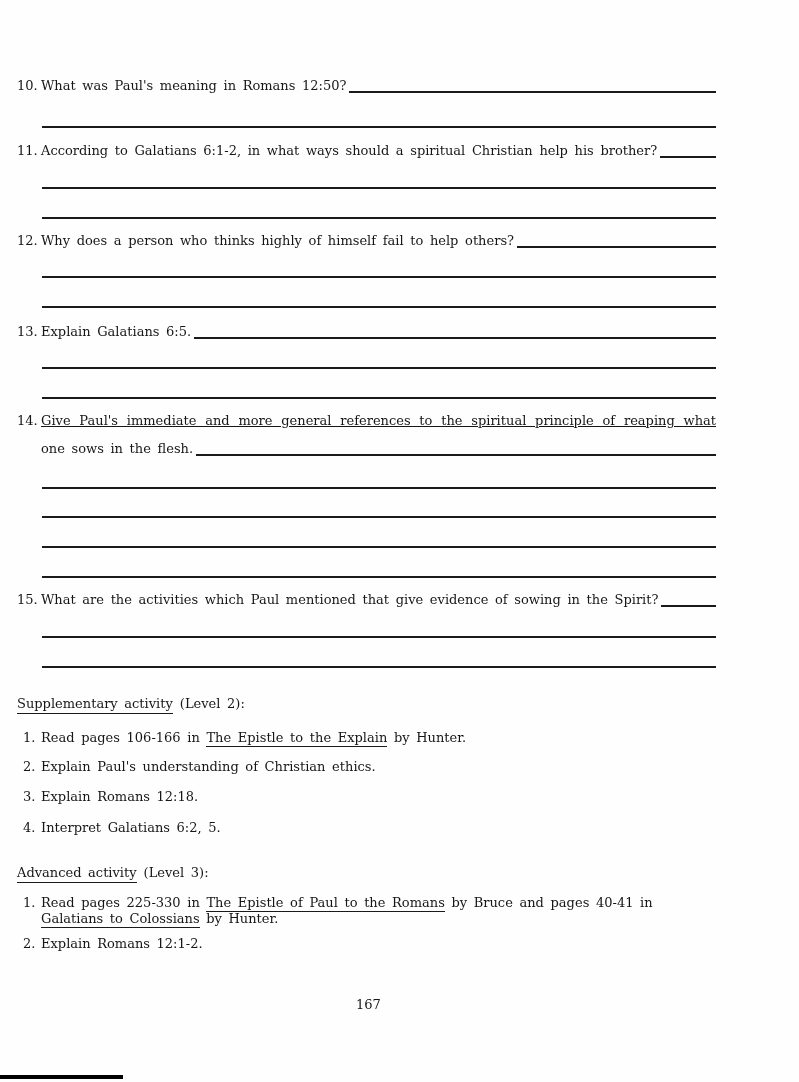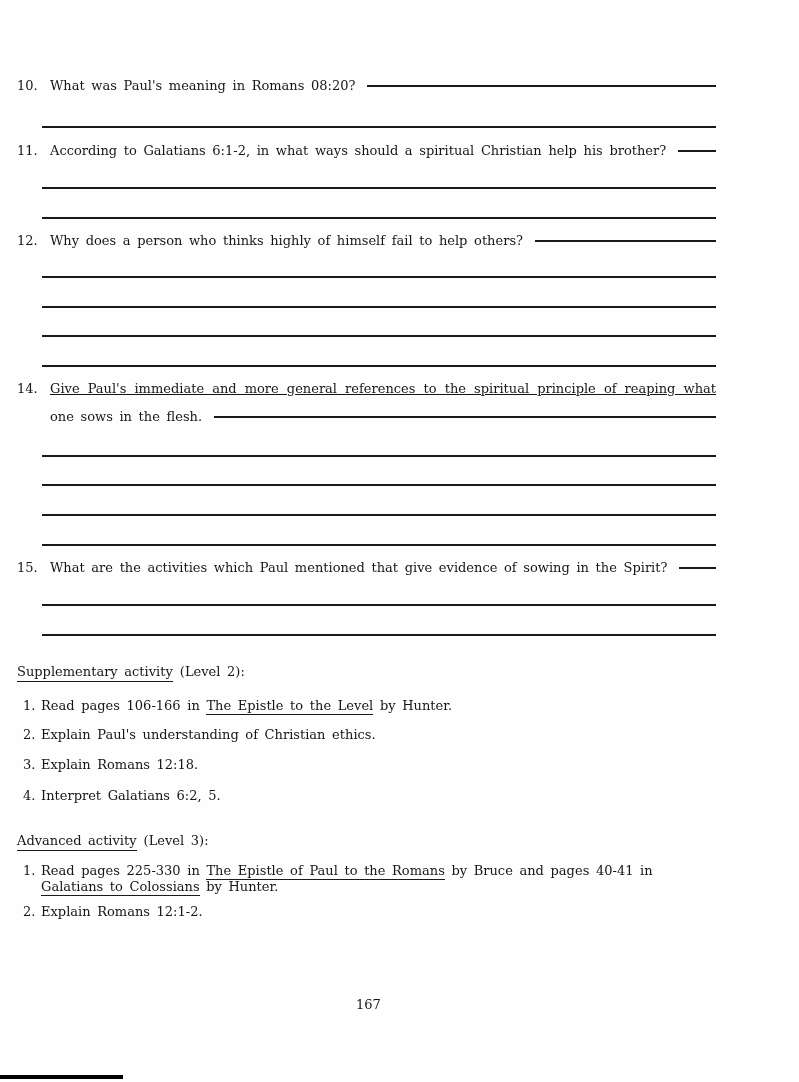--- a/index.html
+++ b/index.html
@@ -10,21 +10,21 @@
     background:#fefefe;
     font-family:"DejaVu Serif", serif;
     font-size:13px;
     color:#161616;
     word-spacing:2.5px;
     overflow:hidden;
   }
   .content { position:absolute; left:17px; top:0; width:699px; }
 
   
-  .q-row { display:flex; align-items:center; line-height:16px;gap:9px; }
+  .q-row { display:flex; align-items:flex-end; line-height:16px; }
   .q-num { flex:0 0 24px; }
   .q-text { white-space:nowrap; flex:0 1 auto; }
   .q-text-wrap { flex:1 1 auto; text-align:justify; text-align-last:justify;text-decoration:underline; }
   .fill { flex:1 1 0; min-width:0; border-bottom:2px solid #1a1a1a; margin:0 0 1px 3px; }
 
   
   .aline { height:0; border-top:2px solid #1a1a1a; margin-left:25px; }
 
   
   .head-row { line-height:16px; }
@@ -42,41 +42,46 @@
   .scan-bar { position:absolute; left:0; top:1075px; width:123px; height:4px; background:#000; }
 </style>
 </head>
 <body>
 
 <div class="page">
   <div class="content">
 
     <div class="q-row" style="margin-top:78px">
       <span class="q-num">10.</span>
-      <span class="q-text">What was Paul's meaning in Romans 08:20?</span>
+      <span class="q-text">What was Paul's meaning in Romans 12:50?</span>
       <span class="fill"></span>
     </div>
     <div class="aline" style="margin-top:32px"></div>
 
     <div class="q-row" style="margin-top:15px">
       <span class="q-num">11.</span>
       <span class="q-text">According to Galatians 6:1-2, in what ways should a spiritual Christian help his brother?</span>
       <span class="fill"></span>
     </div>
     <div class="aline" style="margin-top:28px"></div>
     <div class="aline" style="margin-top:28px"></div>
 
     <div class="q-row" style="margin-top:14px">
       <span class="q-num">12.</span>
       <span class="q-text">Why does a person who thinks highly of himself fail to help others?</span>
       <span class="fill"></span>
     </div>
     <div class="aline" style="margin-top:27px"></div>
     <div class="aline" style="margin-top:28px"></div>
 
+    <div class="q-row" style="margin-top:16px">
+      <span class="q-num">13.</span>
+      <span class="q-text">Explain Galatians 6:5.</span>
+      <span class="fill"></span>
+    </div>
     <div class="aline" style="margin-top:27px"></div>
     <div class="aline" style="margin-top:28px"></div>
 
     <div class="q-row" style="margin-top:14px">
       <span class="q-num">14.</span>
       <span class="q-text-wrap">Give Paul's immediate and more general references to the spiritual principle of reaping what</span>
     </div>
     <div class="q-row" style="margin-top:12px">
       <span class="q-num"></span>
       <span class="q-text">one sows in the flesh.</span>
@@ -94,21 +99,21 @@
     </div>
     <div class="aline" style="margin-top:28px"></div>
     <div class="aline" style="margin-top:28px"></div>
 
     <div class="head-row" style="margin-top:28px">
       <span class="head-u">Supplementary activity</span><span class="head-lv">(Level 2):</span>
     </div>
 
     <div class="s-row" style="margin-top:18px">
       <span class="s-num">1.</span>
-      <span class="s-text"><span>Read pages 106-166 in </span><span class="book">The Epistle to the Level</span><span> by Hunter.</span></span>
+      <span class="s-text"><span>Read pages 106-166 in </span><span class="book">The Epistle to the Explain</span><span> by Hunter.</span></span>
     </div>
     <div class="s-row" style="margin-top:13px">
       <span class="s-num">2.</span>
       <span class="s-text">Explain Paul's understanding of Christian ethics.</span>
     </div>
     <div class="s-row" style="margin-top:14px">
       <span class="s-num">3.</span>
       <span class="s-text">Explain Romans 12:18.</span>
     </div>
     <div class="s-row" style="margin-top:15px">

